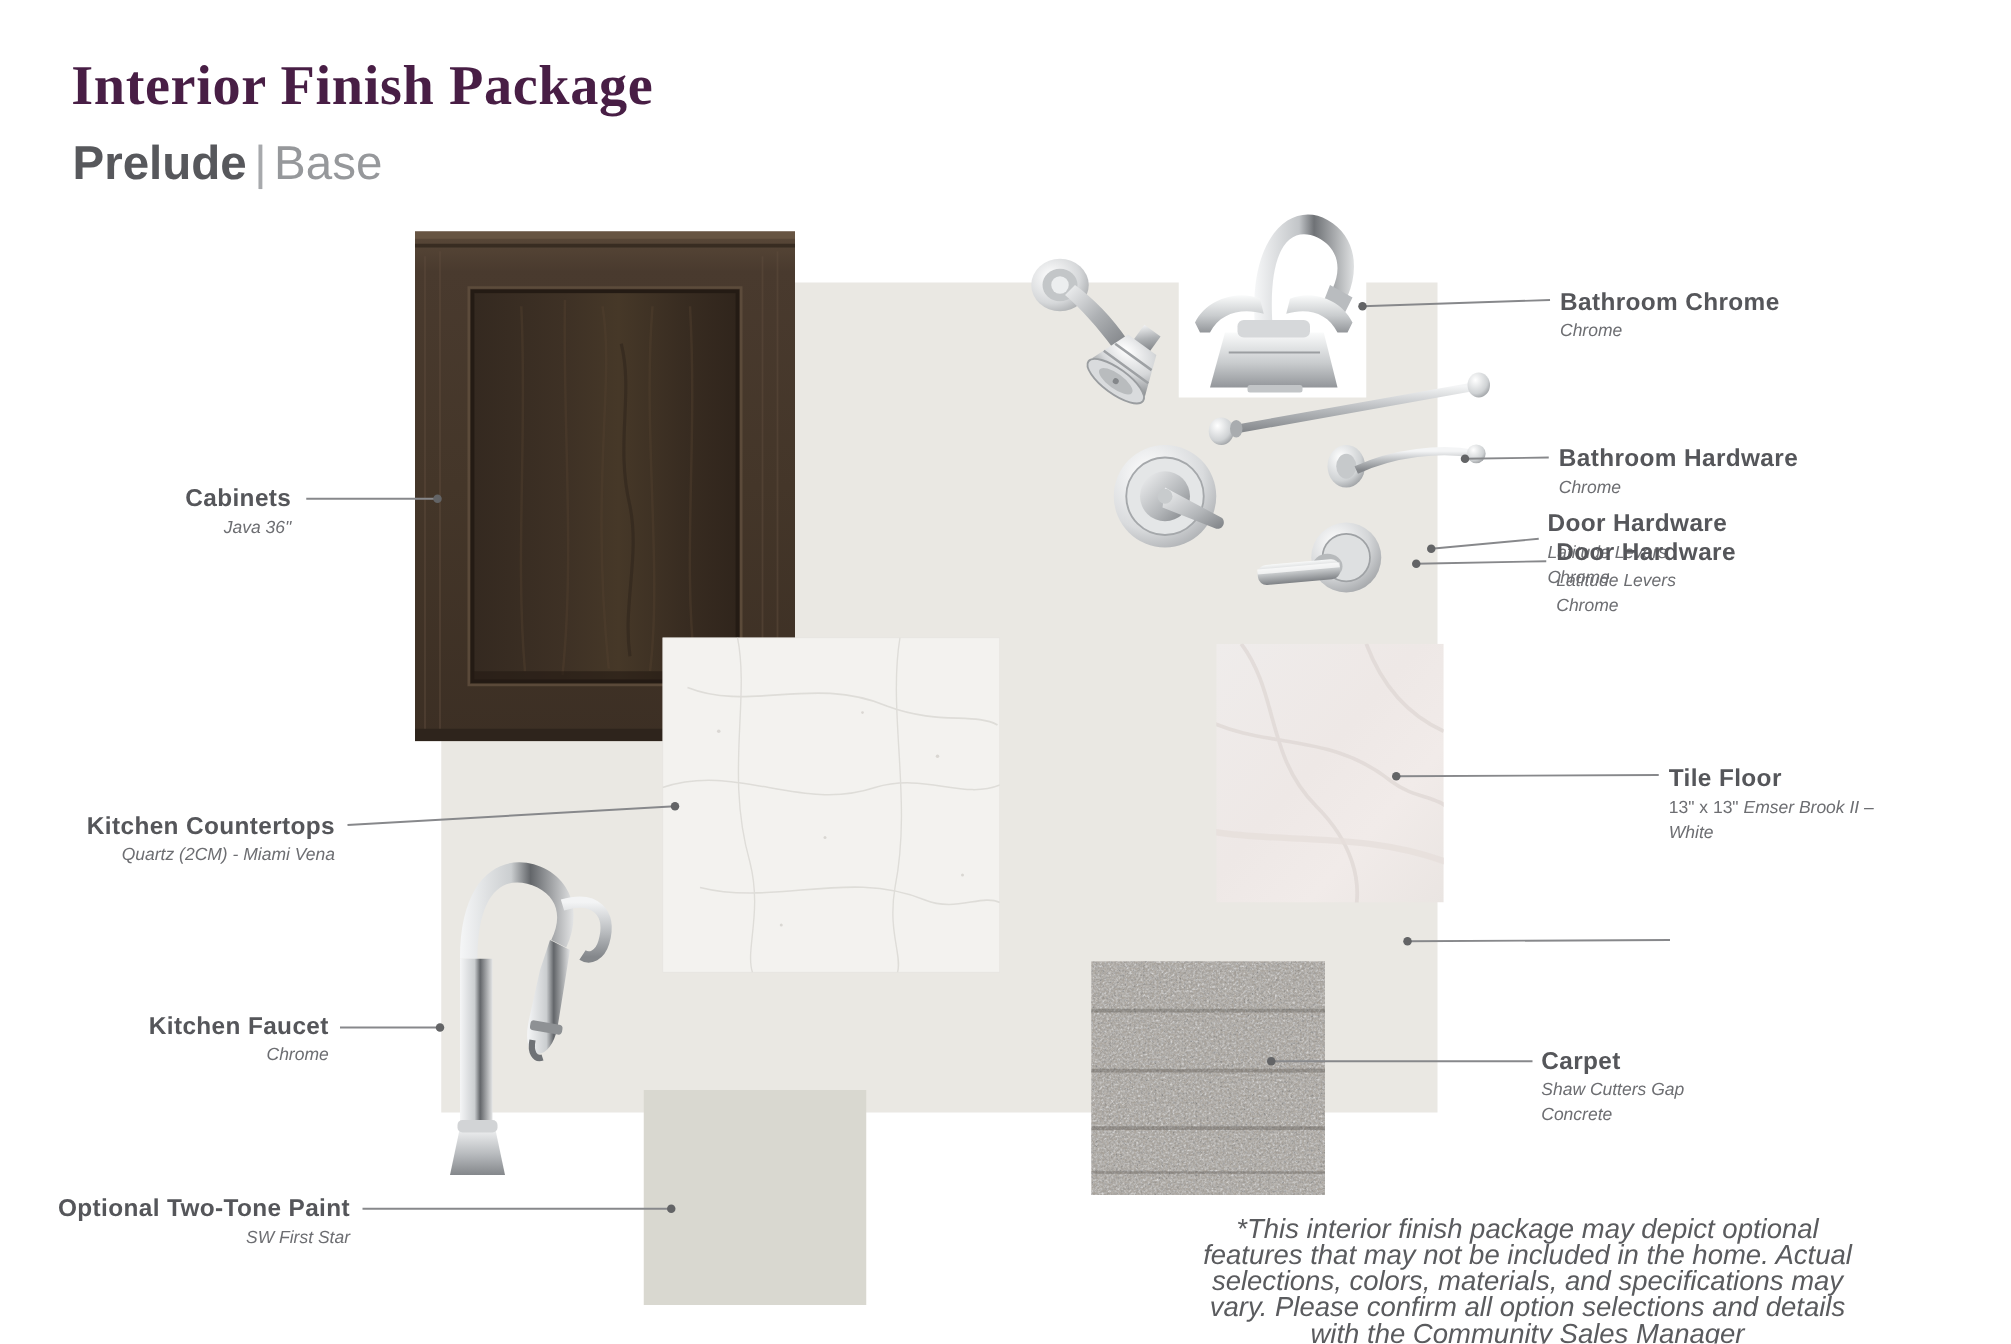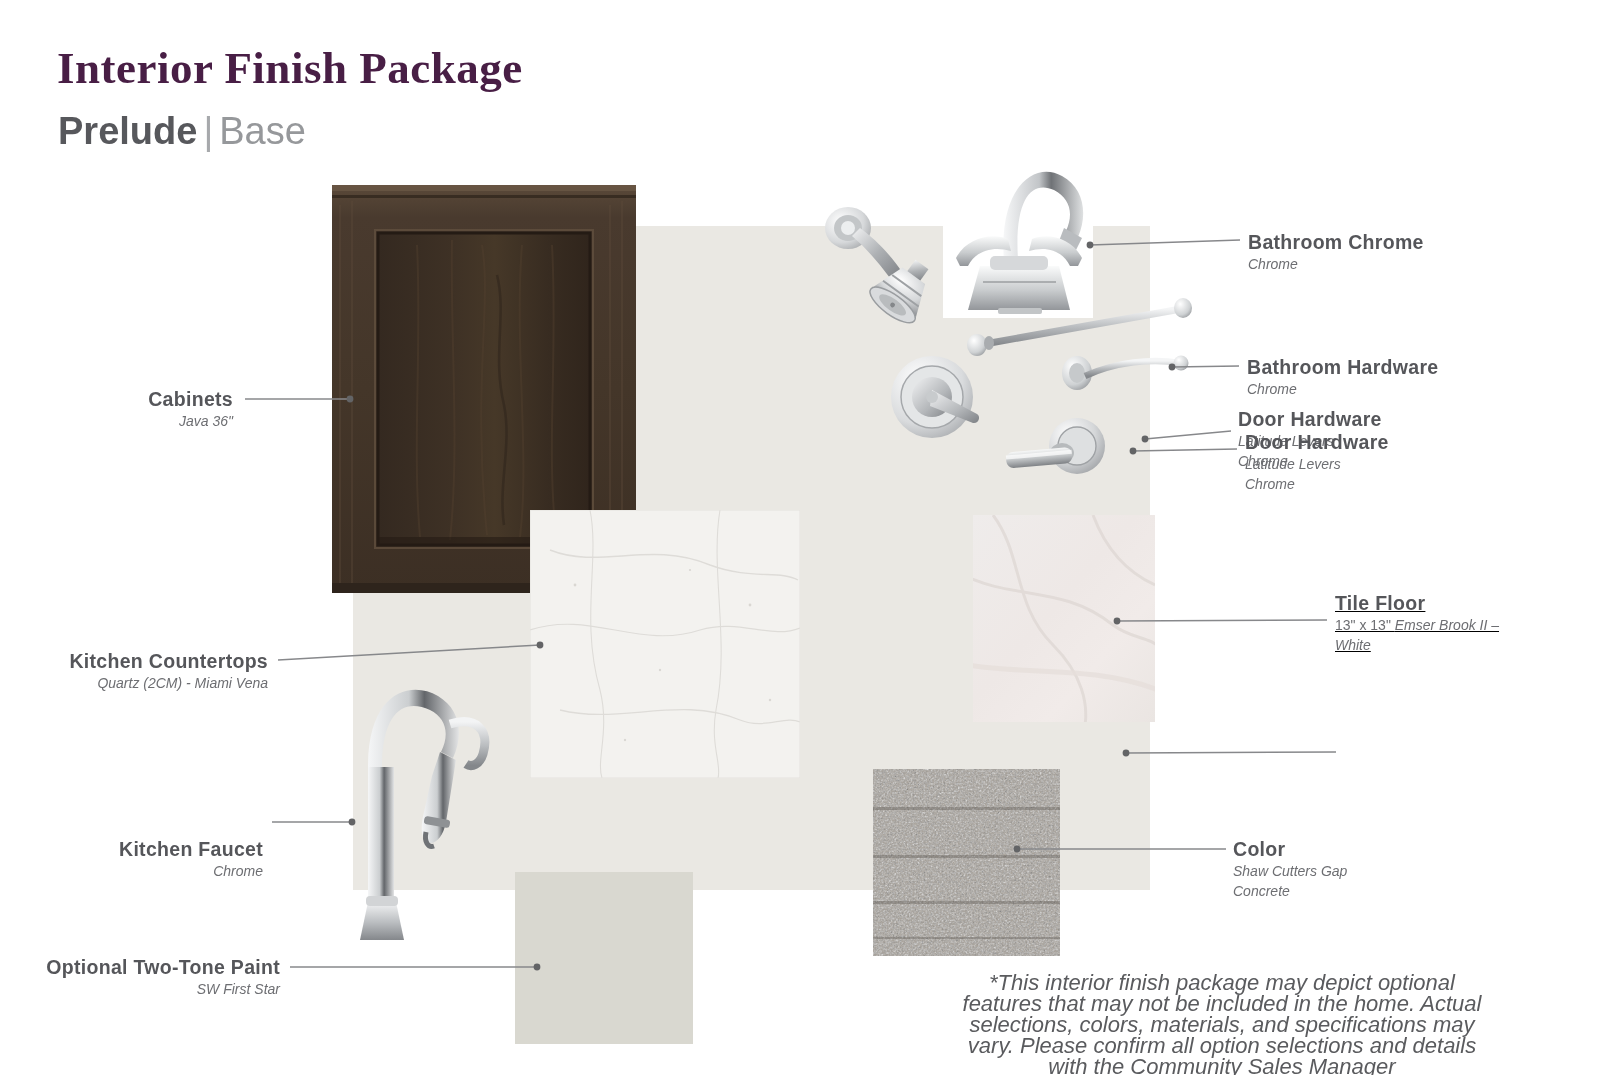--- a/index.html
+++ b/index.html
@@ -330,21 +330,21 @@
   <div class="label right-align" style="right:1376px;top:388px;width:260px;">
     <span class="name">Cabinets</span>
     <span class="detail">Java 36"</span>
   </div>
 
   <div class="label right-align" style="right:1341px;top:650px;width:300px;">
     <span class="name">Kitchen Countertops</span>
     <span class="detail">Quartz (2CM)  - Miami Vena</span>
   </div>
 
-  <div class="label right-align" style="right:1346px;top:810px;width:260px;margin-top:28px;">
+  <div class="label right-align" style="right:1346px;top:810px;width:260px;">
     <span class="name">Kitchen Faucet</span>
     <span class="detail">Chrome</span>
   </div>
 
   <div class="label right-align" style="right:1329px;top:956px;width:300px;">
     <span class="name">Optional Two-Tone Paint</span>
     <span class="detail">SW First Star</span>
   </div>
 
   <div class="label" style="left:1248px;top:231px;">
@@ -361,28 +361,28 @@
     <span class="name">Door Hardware</span>
     <span class="detail">Latitude Levers</span>
     <span class="detail">Chrome</span>
   </div>
   <div class="label" style="left:1245px;top:431px;">
     <span class="name">Door Hardware</span>
     <span class="detail">Latitude Levers</span>
     <span class="detail">Chrome</span>
   </div>
 
-  <div class="label" style="left:1335px;top:592px;width:230px;text-decoration:underline;">
+  <div class="label" style="left:1335px;top:612px;width:230px;">
     <span class="name">Tile Floor</span>
     <span class="detail"><span class="tile-size">13" x 13" </span><span>Emser Brook II –</span></span>
     <span class="detail">White</span>
   </div>
 
 
   <div class="label" style="left:1233px;top:838px;">
-    <span class="name">Color</span>
+    <span class="name">Carpet</span>
     <span class="detail">Shaw Cutters Gap</span>
     <span class="detail">Concrete</span>
   </div>
 
   <div class="disclaimer">*This interior finish package may depict optional features that may not be included in the home. Actual selections, colors, materials, and specifications may vary. Please confirm all option selections and details with the Community Sales Manager</div>
 
 </div>
 
 </body></html>

